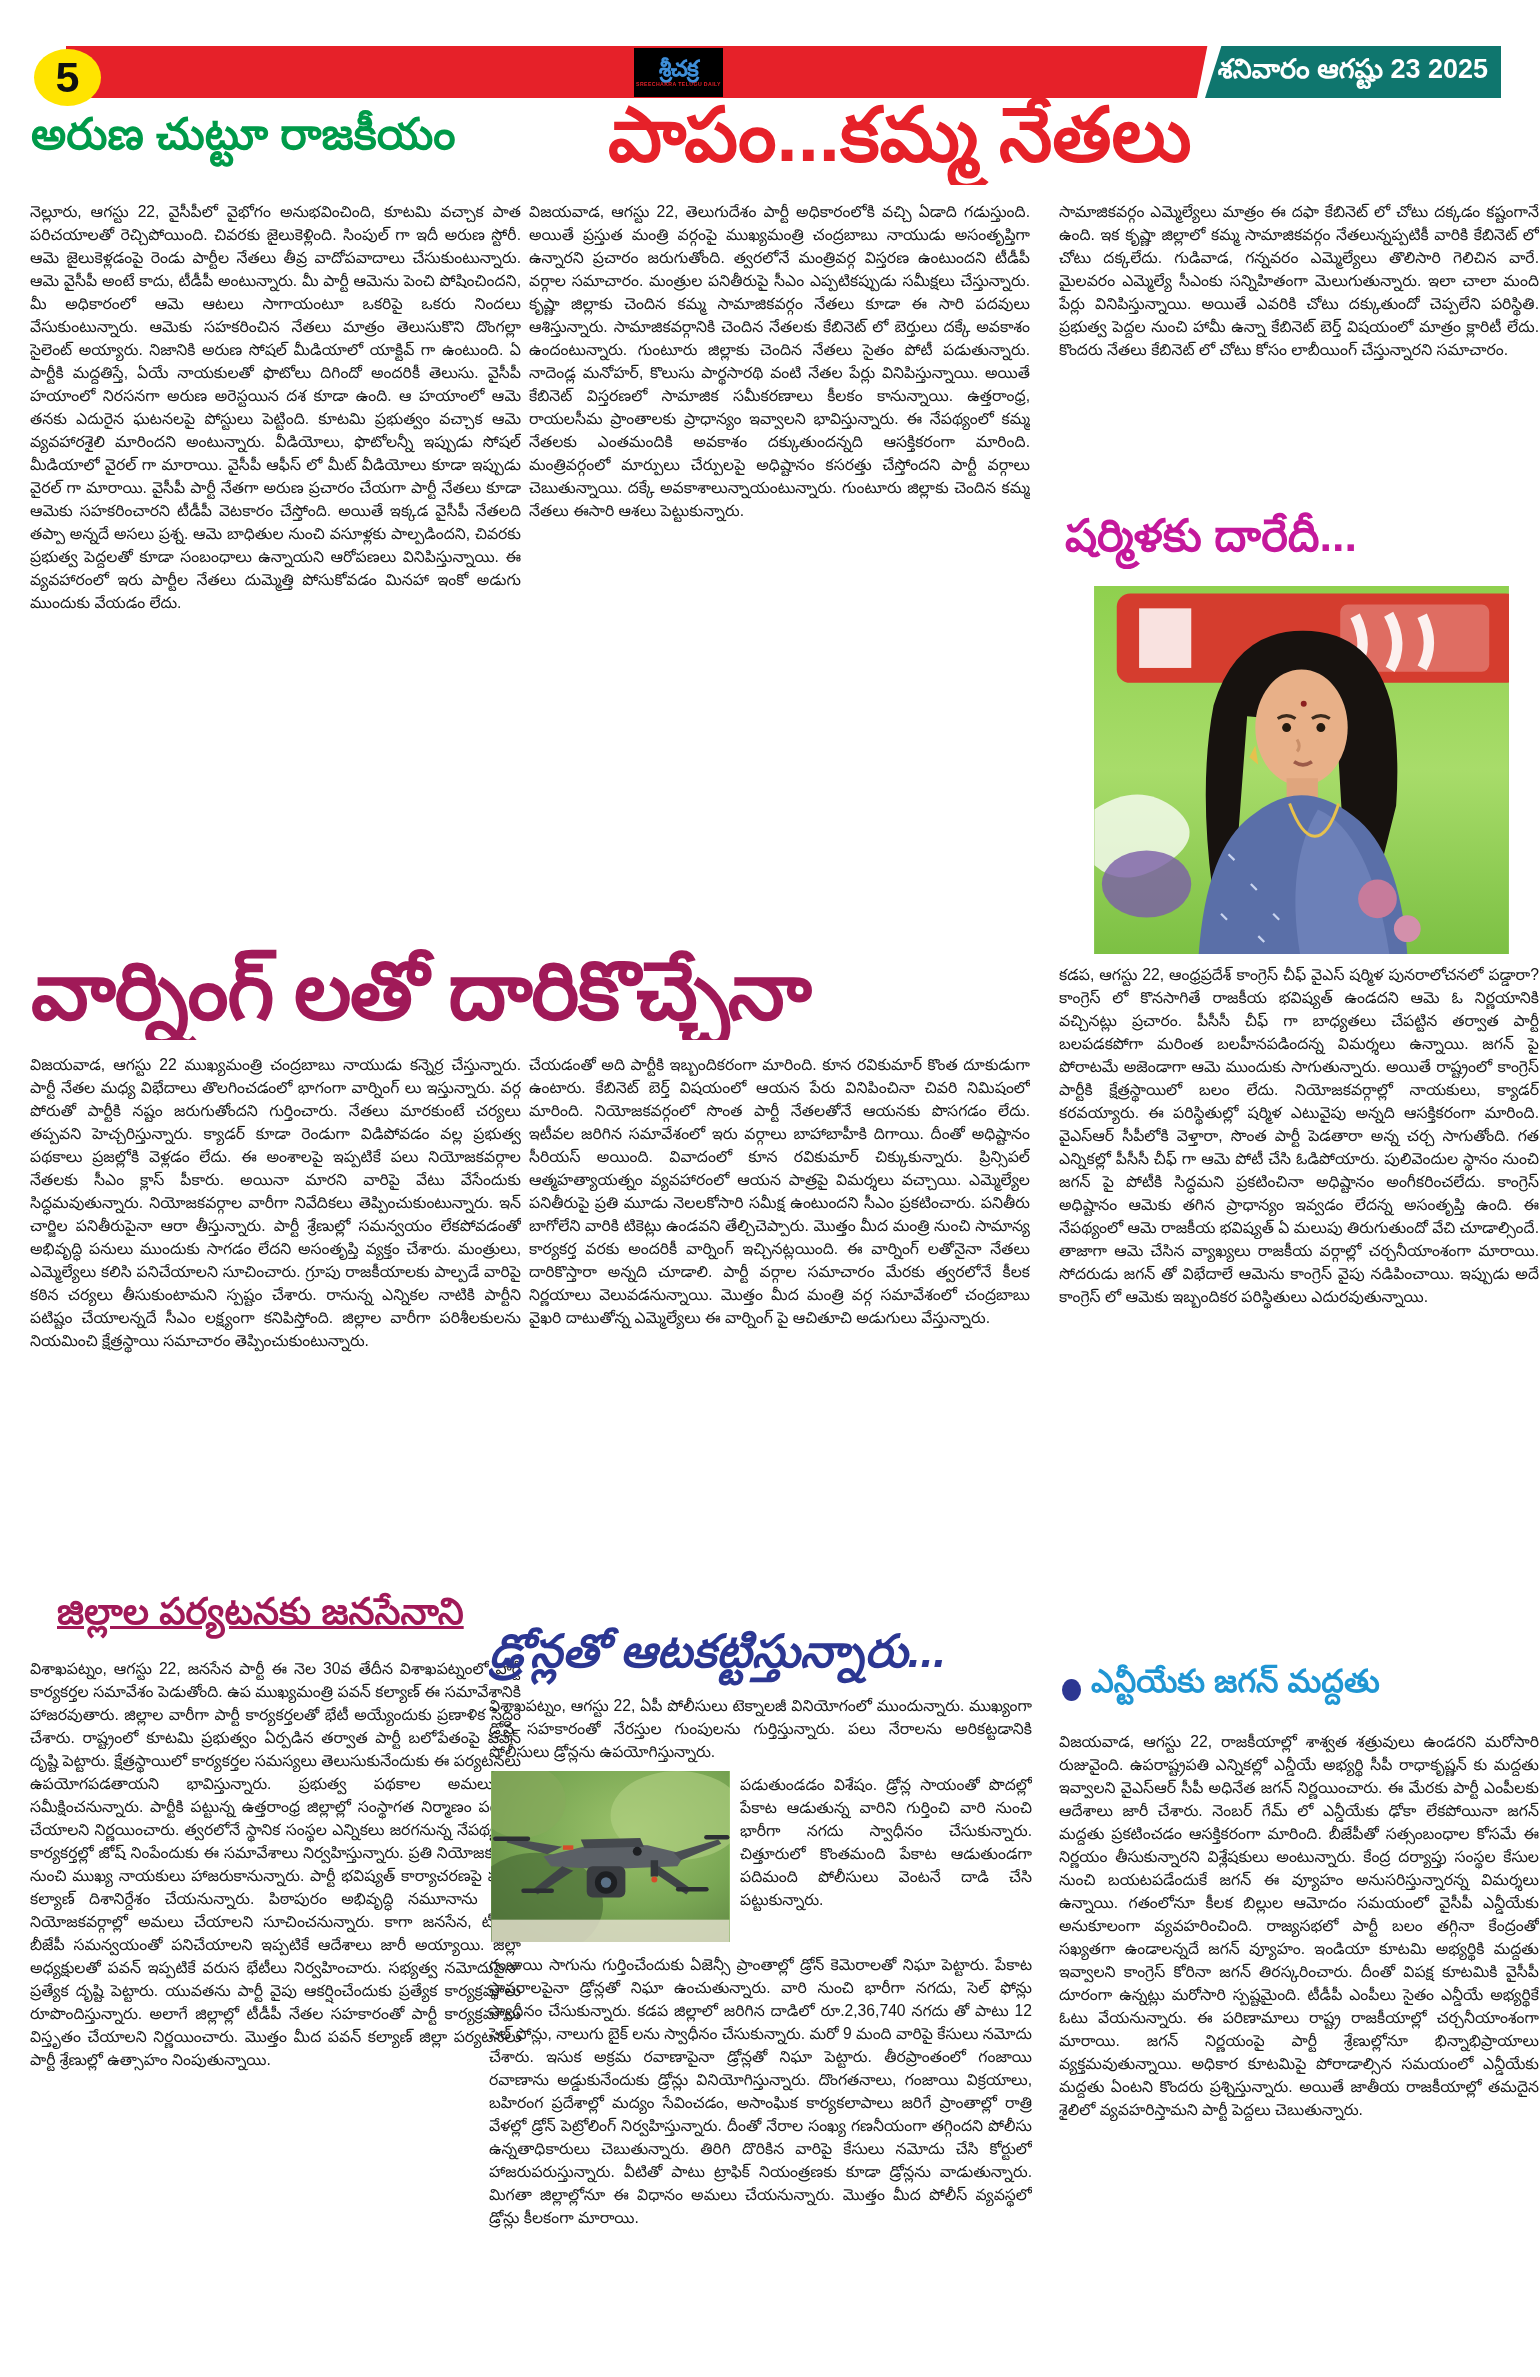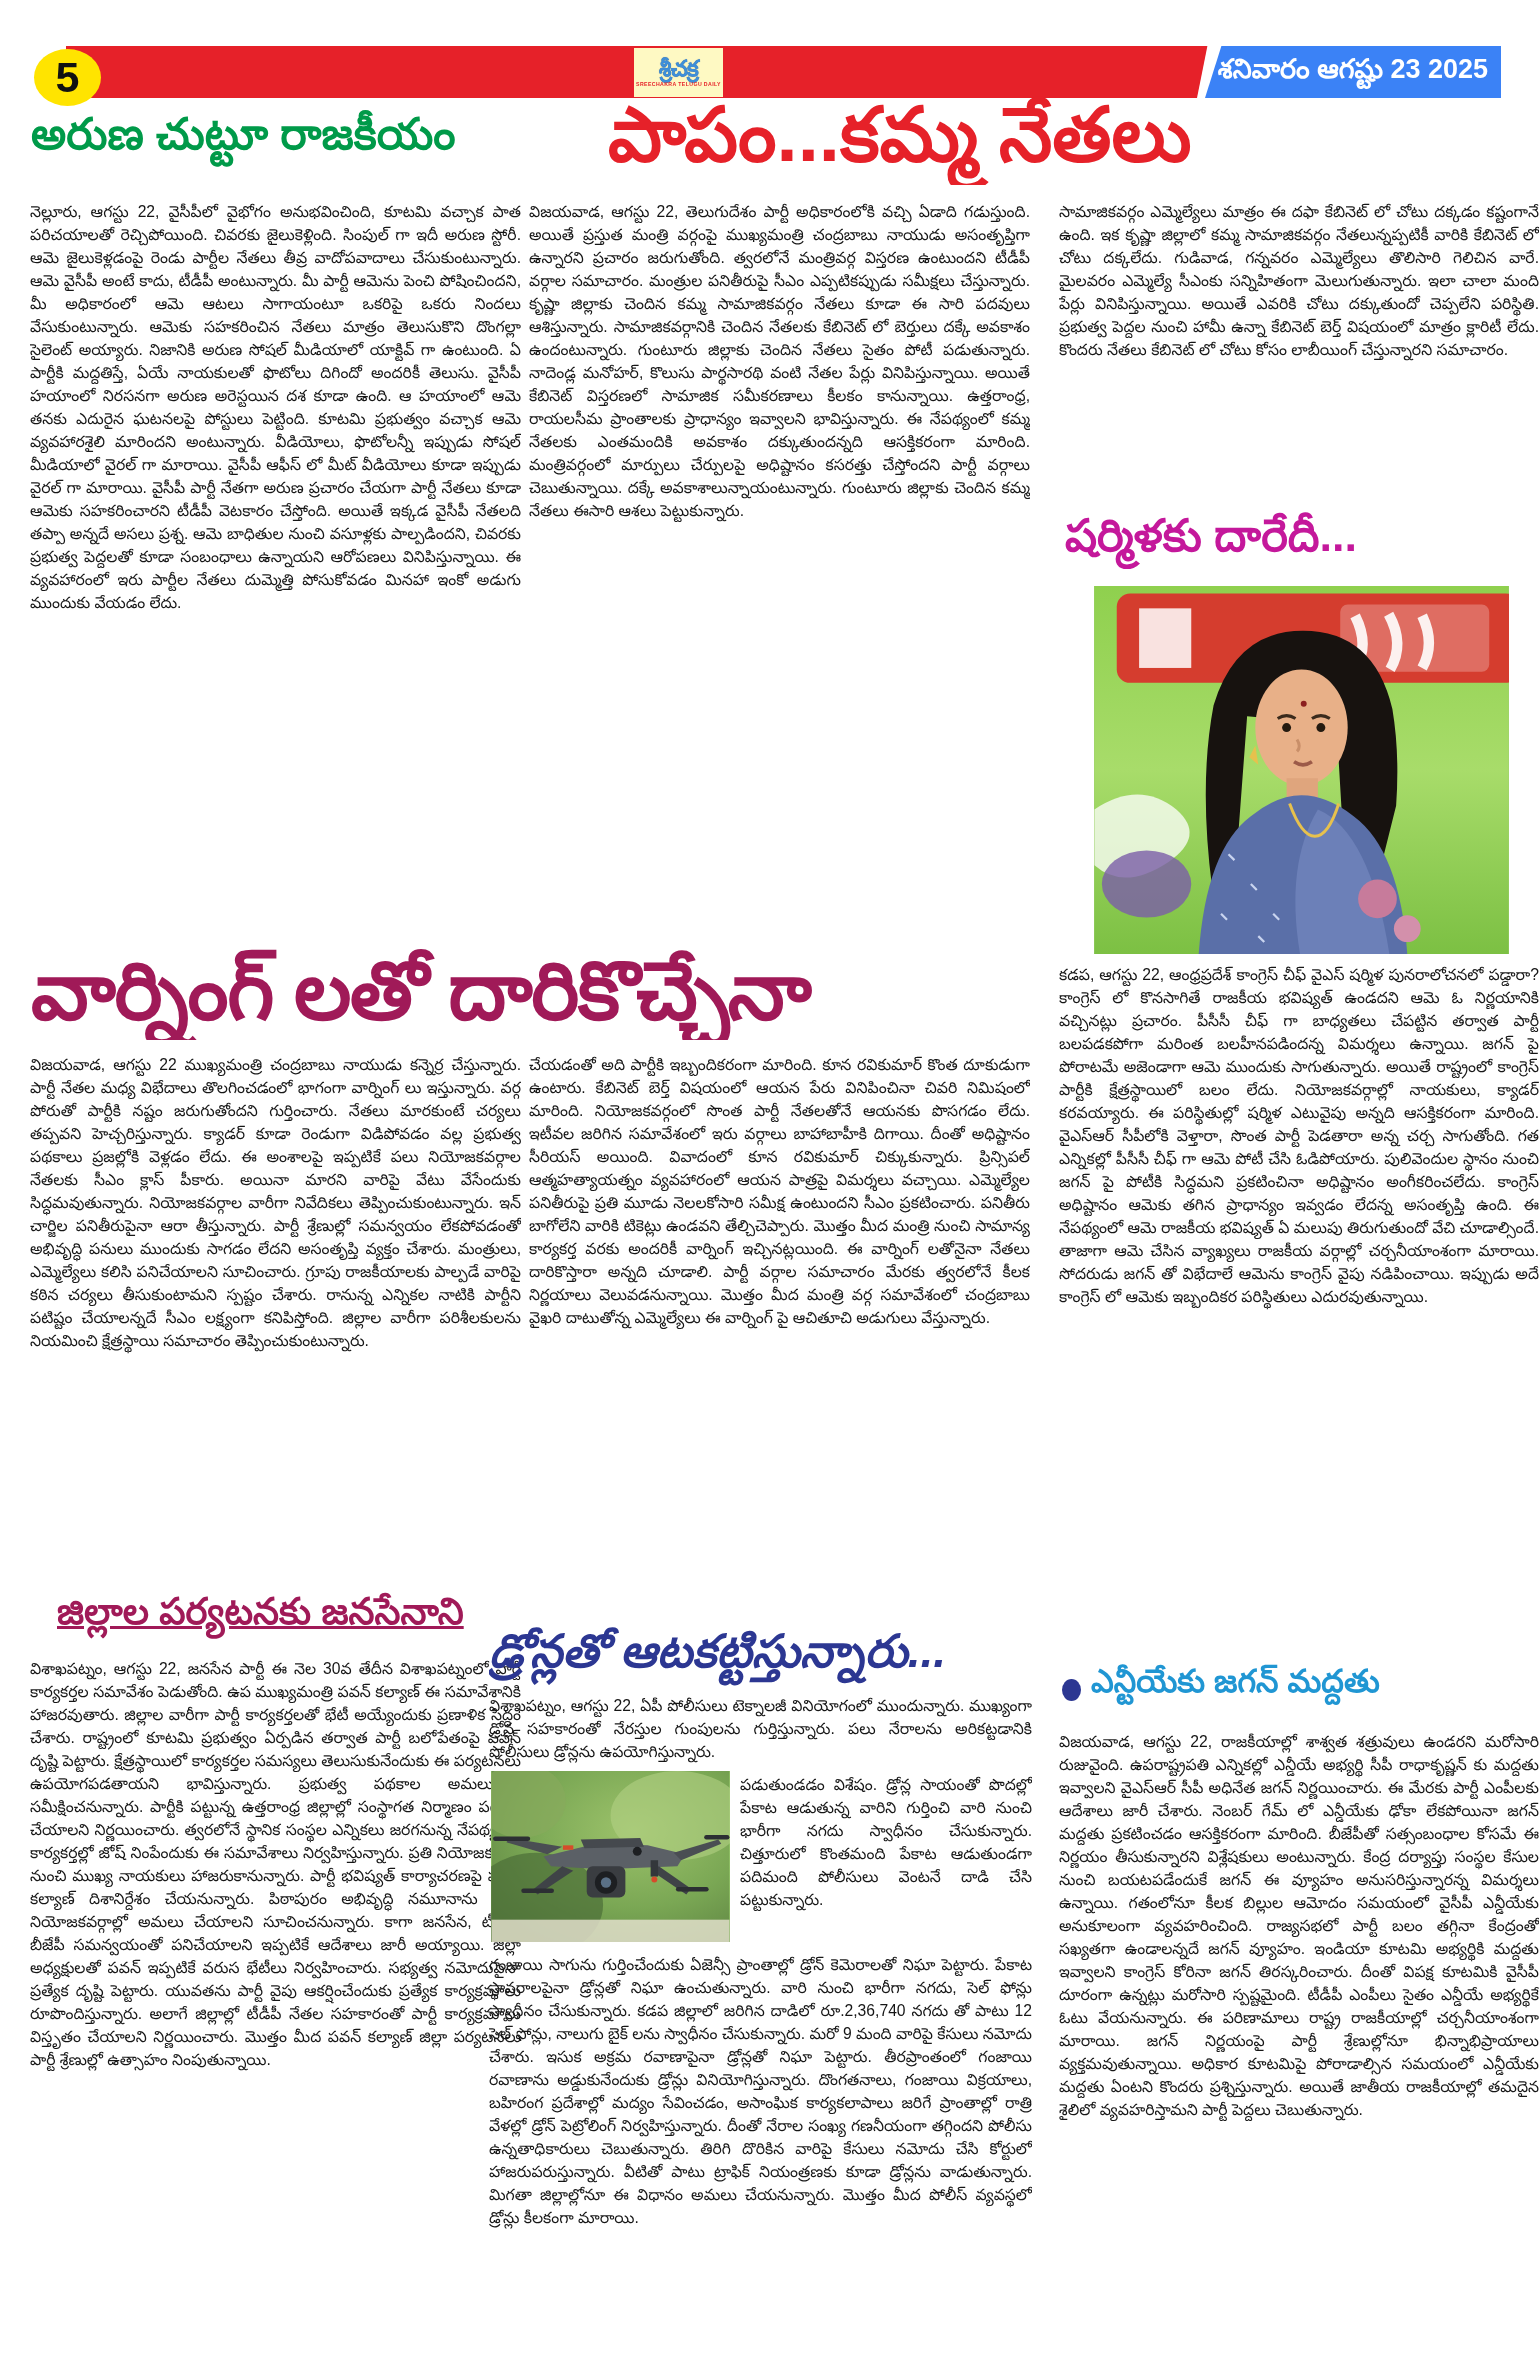--- a/index.html
+++ b/index.html
@@ -9,34 +9,34 @@
   }
   .abs{position:absolute;}
   
   .header-bar{left:66px;top:46px;width:1435px;height:52px;background:#e62129;}
   .page-badge{
     left:34px;top:49px;width:67px;height:57px;background:#ffe400;border-radius:50%;
     display:flex;align-items:center;justify-content:center;
     font-size:43px;font-weight:bold;color:#111;z-index:3;
   }
   .logo-box{
-    left:634px;top:48px;width:89px;height:49px;background:#fef9c3;z-index:3;
+    left:634px;top:48px;width:89px;height:49px;background:#000000;z-index:3;
     display:flex;flex-direction:column;align-items:center;justify-content:center;line-height:1;
   }
   .logo-title{
     font-size:22.4px;font-weight:bold;color:#3f8fd8;
     text-shadow:0 0 0.7px #1b4f8f;letter-spacing:-0.7px;
   }
   .logo-tagline{font-size:5.2px;color:#e62129;font-weight:bold;margin-top:2.2px;letter-spacing:0.4px;}
   .date-banner-gap{
     left:1197px;top:46px;width:303px;height:52px;background:#ffffff;z-index:2;
     clip-path:polygon(10.4px 0,100% 0,100% 100%,0 100%);
   }
   .date-banner{
-    left:1205px;top:46px;width:296px;height:52px;background:#3b82f6;z-index:3;
+    left:1205px;top:46px;width:296px;height:52px;background:#0f766e;z-index:3;
     clip-path:polygon(16.4px 0,100% 0,100% 100%,0 100%);
     display:flex;align-items:center;justify-content:center;
     color:#ffffff;font-size:27px;font-weight:bold;
   }
   
   .hl{font-weight:bold;white-space:nowrap;overflow:hidden;z-index:2;}
   .hl-green{left:31px;top:109px;width:555px;height:78px;font-size:44px;color:#009a49;}
   .hl-red{left:608px;top:91px;width:895px;height:94px;font-size:76px;color:#e62129;}
   .hl-pink{left:1065px;top:510px;width:474px;height:66px;font-size:45px;color:#c4189b;}
   .hl-maroon{left:31px;top:945px;width:1003px;height:95px;font-size:81px;color:#a01a58;letter-spacing:-1.5px;}

